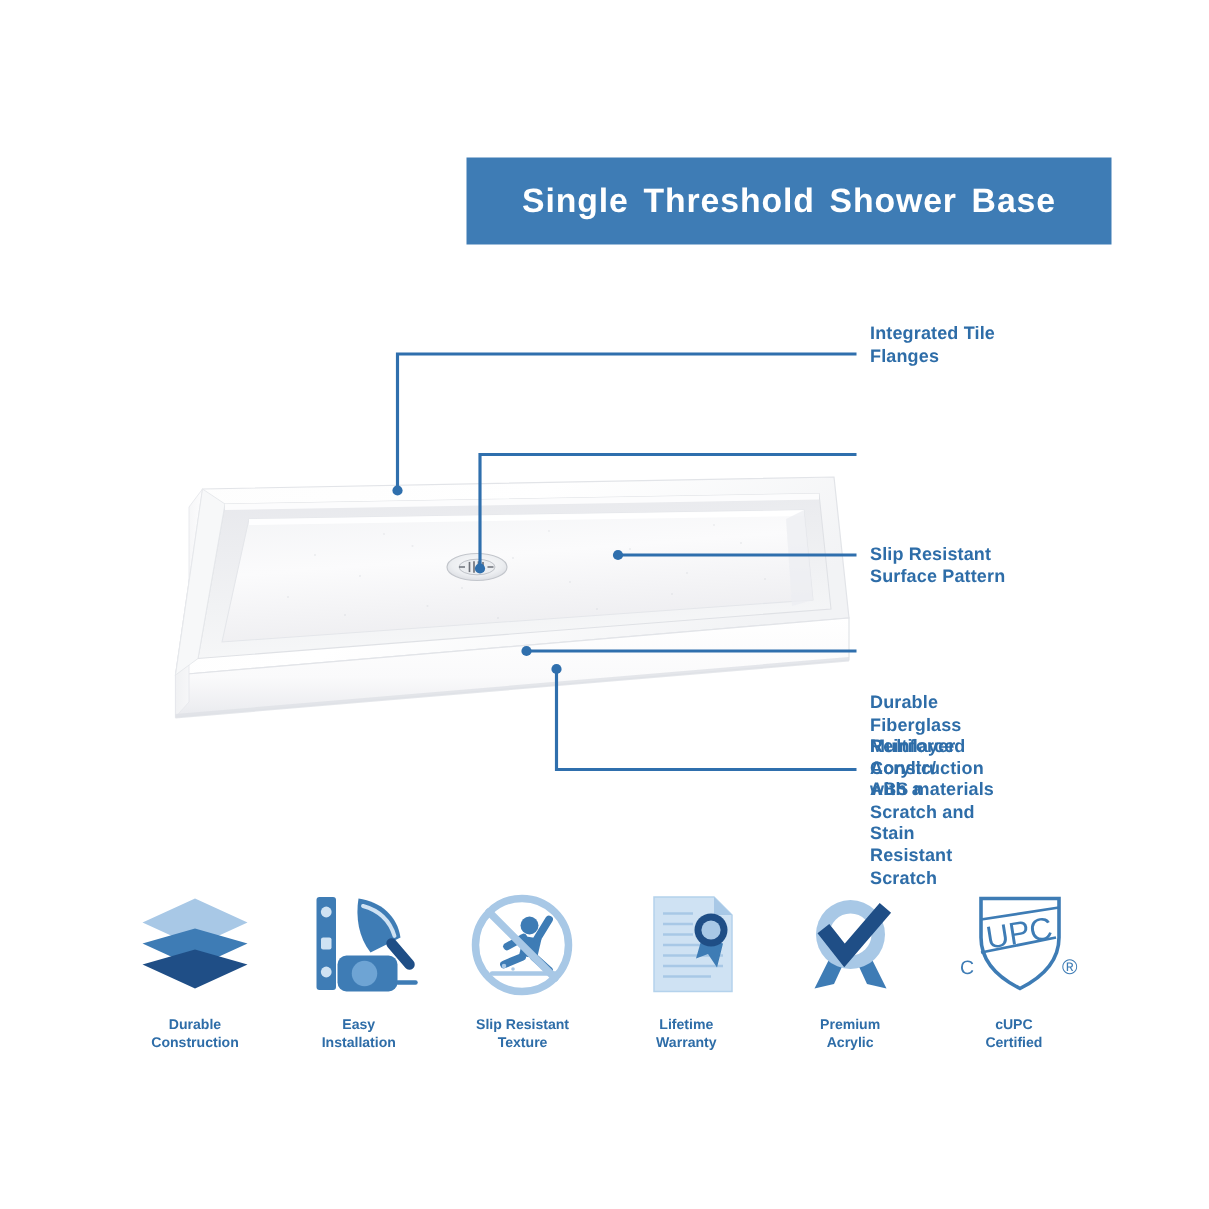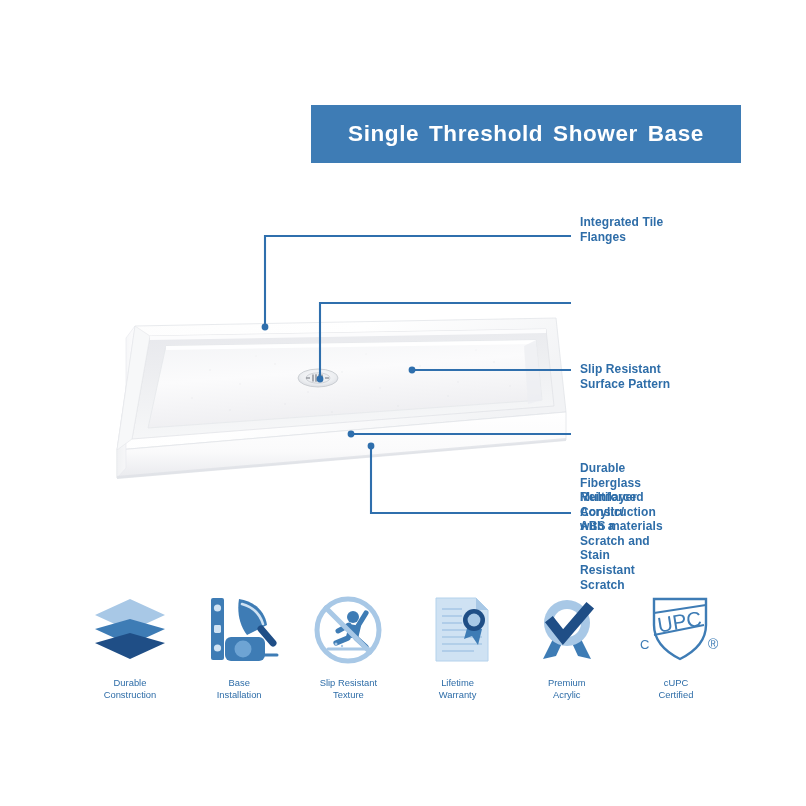--- a/index.html
+++ b/index.html
@@ -92,21 +92,21 @@
     height: 76px;
     display: flex;
     align-items: center;
     justify-content: center;
   }
   .feature-label {
     margin-top: 9px;
     text-align: center;
     color: #2e6da8;
     font-size: 9.4px;
-    font-weight: normal;
+    font-weight: bold;
     line-height: 12.4px;
     white-space: pre-line;
   }
 </style>
 </head>
 <body>
 
 <div id="canvas">
 
   <div id="title-banner">
@@ -269,21 +269,21 @@
           <path d="M40,4 C55,6 66,16 68,30 L48,40 C40,30 38,16 40,4 Z" fill="#3e7cb5"></path>
           <path d="M43,9 C54,12 61,19 64,29" stroke="#cfe2f3" stroke-width="2.6" fill="none" stroke-linecap="round"></path>
 
           <path d="M62,34 L74,48" stroke="#1f4e86" stroke-width="7" stroke-linecap="round"></path>
 
           <path d="M32,42 h28 a6,6 0 0 1 6,6 v12 a6,6 0 0 1 -6,6 h-28 a6,6 0 0 1 -6,-6 v-12 a6,6 0 0 1 6,-6 z" fill="#3e7cb5"></path>
           <circle cx="44" cy="54" r="8.5" fill="#6ea4d4"></circle>
           <path d="M66,60 L78,60" stroke="#3e7cb5" stroke-width="3" stroke-linecap="round"></path>
         </svg>
       </div>
-      <div class="feature-label">Base
+      <div class="feature-label">Easy
 Installation</div>
     </div>
 
     <div class="feature">
       <div class="feature-icon">
         <svg width="80" height="70" viewBox="0 0 80 70" xmlns="http://www.w3.org/2000/svg">
 
           <g fill="#3e7cb5">
             <circle cx="45" cy="22" r="6"></circle>
             <path d="M41,29 L53,31 L50,44 L38,42 Z"></path>

